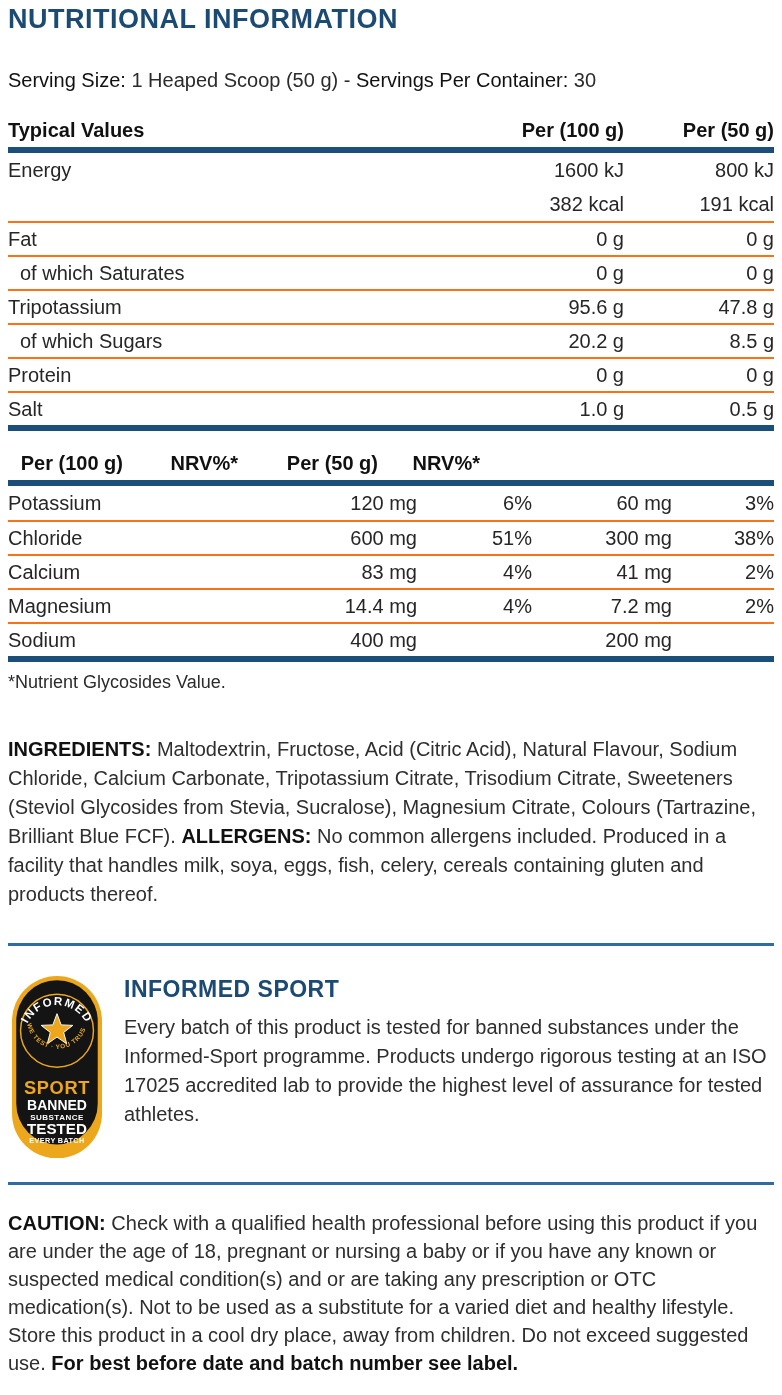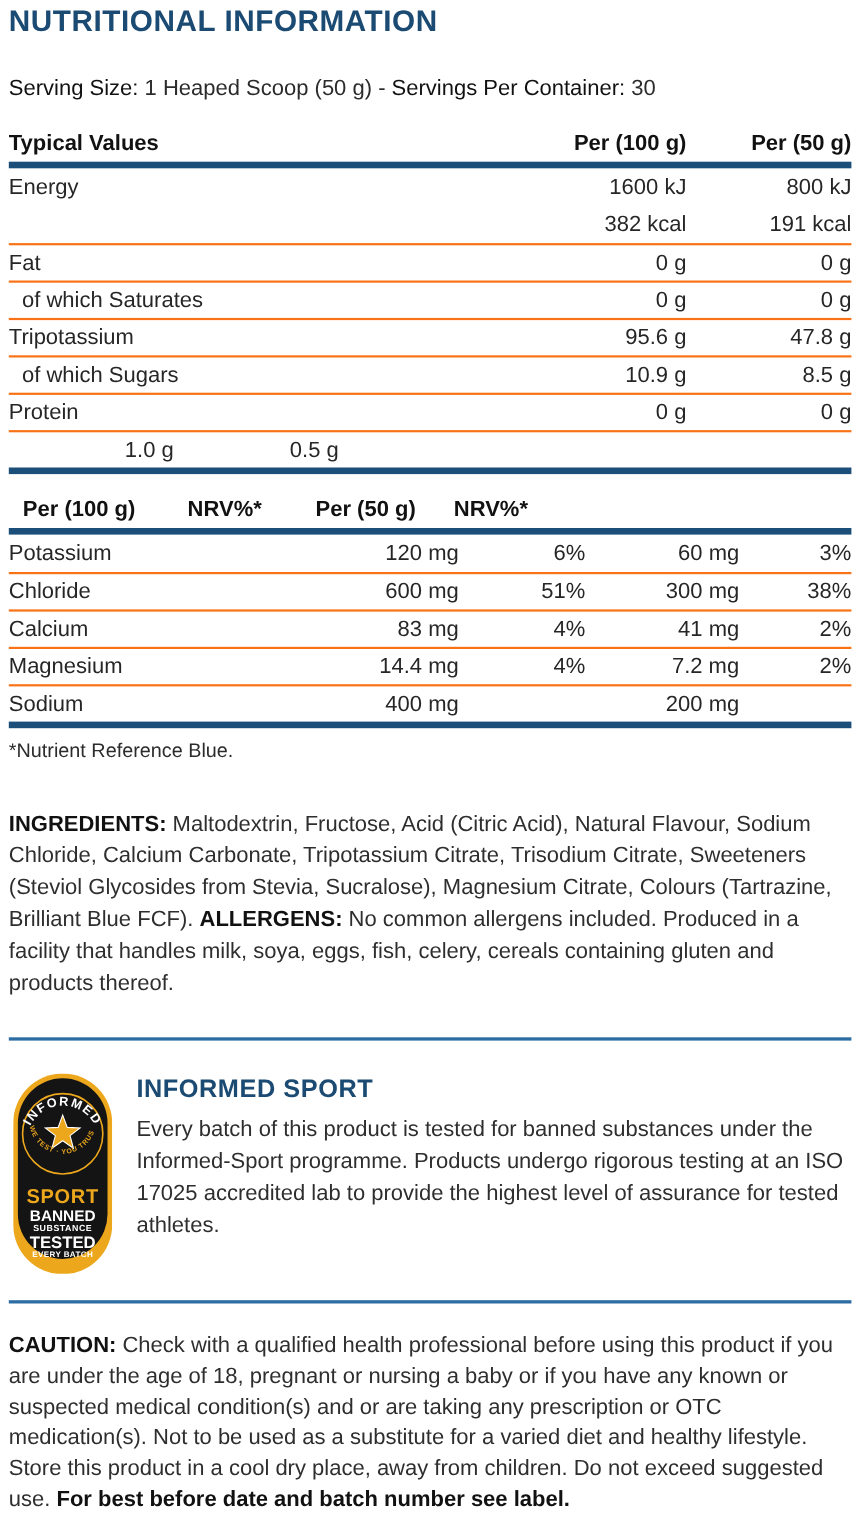--- a/index.html
+++ b/index.html
@@ -89,29 +89,30 @@
       <span class="c v w150">0 g</span>
       <span class="c v w150">0 g</span>
     </div>
     <div class="row bt">
       <span class="c name">Tripotassium</span>
       <span class="c v w150">95.6 g</span>
       <span class="c v w150">47.8 g</span>
     </div>
     <div class="row bt">
       <span class="c name ind">of which Sugars</span>
-      <span class="c v w150">10.9 g</span>
+      <span class="c v w150">20.2 g</span>
       <span class="c v w150">8.5 g</span>
     </div>
     <div class="row bt">
       <span class="c name">Protein</span>
       <span class="c v w150">0 g</span>
       <span class="c v w150">0 g</span>
     </div>
     <div class="row bt">
+      <span class="c name">Salt</span>
       <span class="c v w150">1.0 g</span>
       <span class="c v w150">0.5 g</span>
     </div>
     <div class="bar" style="margin-top:0;"></div>
   </div>
 
   <div class="tbl2">
     <div class="thead">
       <span class="c v w135">Per (100 g)</span>
       <span class="c v w115">NRV%*</span>
@@ -149,21 +150,21 @@
       <span class="c v w102">2%</span>
     </div>
     <div class="row bt">
       <span class="c name">Sodium</span>
       <span class="c v w135">400 mg</span>
       <span class="c v w115"></span>
       <span class="c v w120">200 mg</span>
       <span class="c v w102"></span>
     </div>
     <div class="bar" style="margin-top:0;"></div>
-    <div class="footnote">*Nutrient Reference Blue.</div>
+    <div class="footnote">*Nutrient Glycosides Value.</div>
   </div>
 
   <div class="para">
     <strong>INGREDIENTS:</strong><span> Maltodextrin, Fructose, Acid (Citric Acid), Natural Flavour, Sodium Chloride, Calcium Carbonate, Tripotassium Citrate, Trisodium Citrate, Sweeteners (Steviol Glycosides from Stevia, Sucralose), Magnesium Citrate, Colours (Tartrazine, Brilliant Blue FCF). </span><strong>ALLERGENS:</strong><span> No common allergens included. Produced in a facility that handles milk, soya, eggs, fish, celery, cereals containing gluten and products thereof.</span>
   </div>
 
   <div class="divider"></div>
 
   <div class="informed">
     <svg class="badge" viewBox="0 0 74 150" xmlns="http://www.w3.org/2000/svg">

